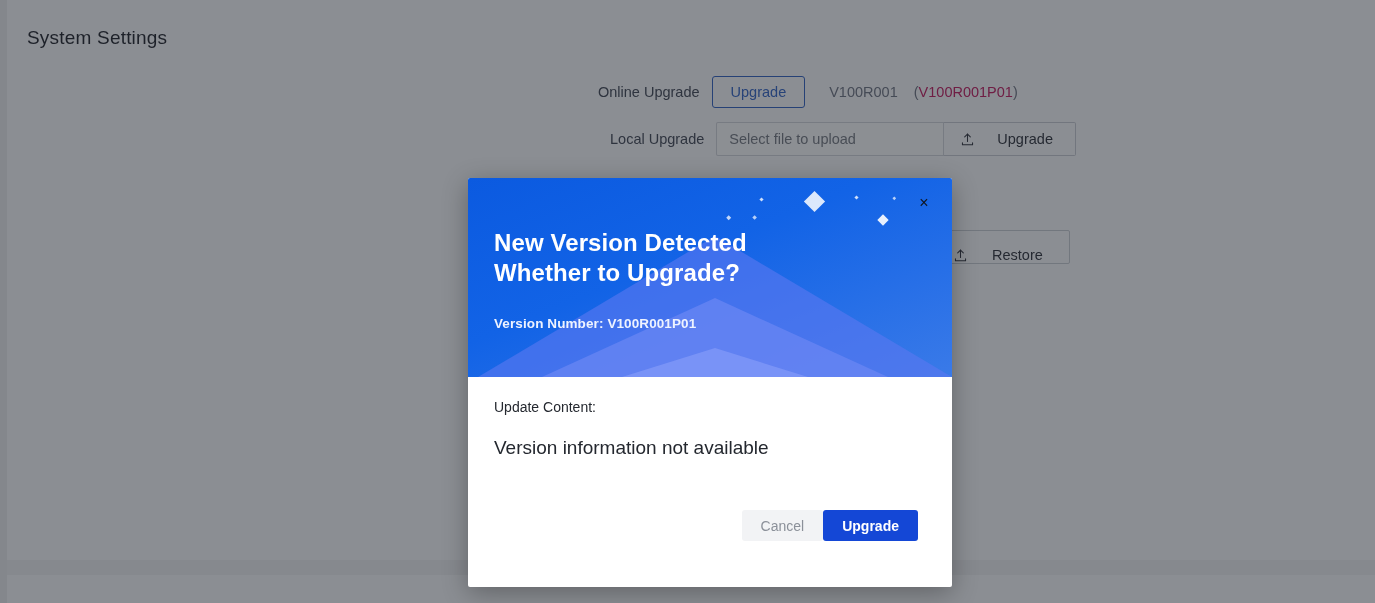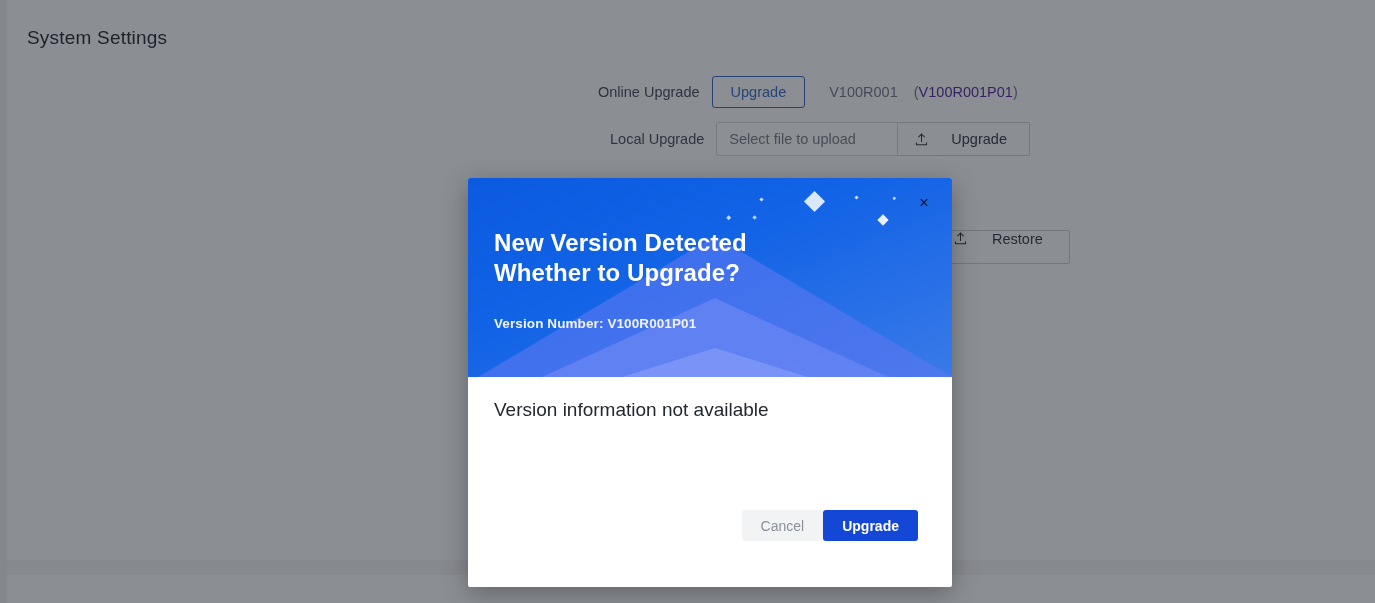--- a/index.html
+++ b/index.html
@@ -92,26 +92,26 @@
     font-size: 14.5px;
     color: #6b7280;
   }
   .ver-new-wrap {
     margin-left: 16px;
     font-size: 14.5px;
     color: #6b7280;
     white-space: nowrap;
   }
   .ver-new {
-    color: #4c1d95;
+    color: #be185d;
   }
 
   .file-input {
     margin-left: 12px;
-    width: 182px;
+    width: 228px;
     height: 34px;
     box-sizing: border-box;
     border: 1px solid rgba(170,176,186,.55);
     border-radius: 2px 0 0 2px;
     background: rgba(255,255,255,.28);
     display: flex;
     align-items: center;
     padding: 0 12px;
     font-size: 14.5px;
     color: #71777f;
@@ -136,21 +136,21 @@
     height: 34px;
     box-sizing: border-box;
     padding: 0 26px 0 18px;
     border: 1px solid rgba(170,176,186,.65);
     border-radius: 2px;
     background: transparent;
     color: #2a2f38;
     font-size: 14.5px;
     font-family: "Liberation Sans", sans-serif;
     display: inline-flex;
-    align-items: flex-start;
+    align-items: flex-end;
     gap: 24px;
     cursor: pointer;
   }
   .upload-ico { width: 15px; height: 15px; display: block; }
 
   .help-text {
     position: absolute;
     font-size: 14.5px;
     line-height: 16.5px;
     color: #6d737c;
@@ -362,20 +362,21 @@
     <button class="modal-close">×</button>
 
     <div class="head-text">
       <h2 class="modal-title">New Version Detected
 Whether to Upgrade?</h2>
     </div>
     <div class="modal-version">Version Number: V100R001P01</div>
   </div>
 
   <div class="modal-body">
+    <p class="body-label">Update Content:</p>
     <p class="body-note">Version information not available</p>
 
     <div class="modal-actions">
       <button class="btn-cancel">Cancel</button>
       <button class="btn-primary">Upgrade</button>
     </div>
   </div>
 </div>
 
 </body></html>

